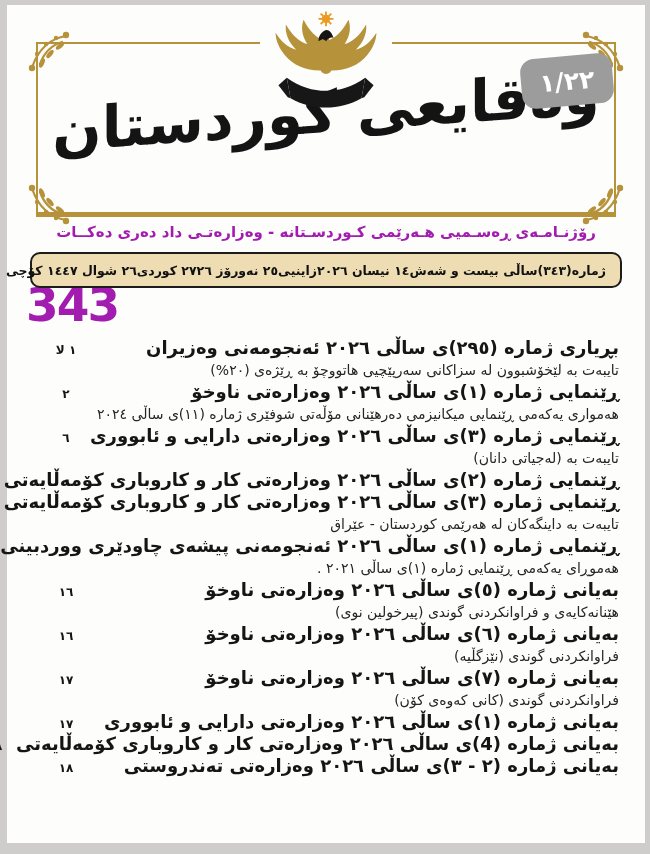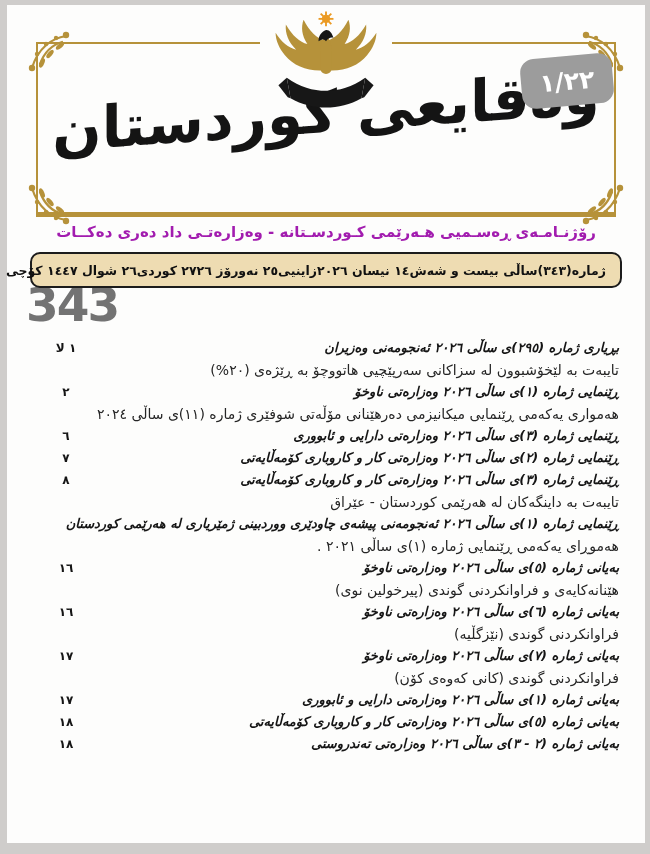--- a/index.html
+++ b/index.html
@@ -62,34 +62,34 @@
     background:#eedcb2;border:2px solid #1c1c1c;border-radius:10px;
     display:flex;direction:rtl;align-items:center;
     justify-content:space-between;
     padding:0 14px;
     font-size:12.5px;font-weight:700;color:#111;
     white-space:nowrap;z-index:1;
   }
   
   .big-number{
     position:absolute;left:19px;top:276px;
-    font-size:47px;font-weight:800;color:#737373;
+    font-size:47px;font-weight:800;color:#a21caf;
     letter-spacing:-2px;line-height:1;
   }
   
   .toc{
     position:absolute;left:22px;right:26px;top:332px;
     direction:rtl;color:#151515;
   }
   .toc-head{
     display:flex;justify-content:space-between;align-items:baseline;
     height:22px;line-height:22px;
   }
   .toc-title{
-    font-size:13px;font-weight:700;white-space:nowrap;font-style:italic;
+    font-size:18px;font-weight:700;white-space:nowrap;
   }
   .toc-page{
     font-size:12px;font-weight:700;direction:rtl;
     width:42px;margin-left:16px;text-align:center;flex:none;
   }
   .toc-sub{
     height:22px;line-height:22px;text-align:right;
     font-size:14px;font-weight:400;color:#252525;white-space:nowrap;
   }
   svg{display:block;}
@@ -190,20 +190,21 @@
       <span class="toc-page">٢</span>
     </div>
     <div class="toc-sub">هەمواری یەکەمی ڕێنمایی میکانیزمی دەرهێنانی مۆڵەتی شوفێری ژماره (١١)ی ساڵی ٢٠٢٤</div>
   </div>
 
   <div class="toc-entry">
     <div class="toc-head">
       <span class="toc-title">ڕێنمایی ژماره (٣)ی ساڵی ٢٠٢٦ وەزارەتی دارایی و ئابووری</span>
       <span class="toc-page">٦</span>
     </div>
+    <div class="toc-sub">تایبەت بە (لەجیاتی دانان)</div>
   </div>
 
   <div class="toc-entry">
     <div class="toc-head">
       <span class="toc-title">ڕێنمایی ژماره (٢)ی ساڵی ٢٠٢٦ وەزارەتی کار و کاروباری کۆمەڵایەتی</span>
       <span class="toc-page">٧</span>
     </div>
   </div>
 
   <div class="toc-entry">
@@ -249,21 +250,21 @@
   <div class="toc-entry">
     <div class="toc-head">
       <span class="toc-title">بەیانی ژماره (١)ی ساڵی ٢٠٢٦ وەزارەتی دارایی و ئابووری</span>
       <span class="toc-page">١٧</span>
     </div>
 
   </div>
 
   <div class="toc-entry">
     <div class="toc-head">
-      <span class="toc-title">بەیانی ژماره (٥)ی ساڵی ٢٠٢٦ وەزارەتی کار و کاروباری کۆمەڵایەتی</span>
+      <span class="toc-title">بەیانی ژماره (4)ی ساڵی ٢٠٢٦ وەزارەتی کار و کاروباری کۆمەڵایەتی</span>
       <span class="toc-page">١٨</span>
     </div>
 
   </div>
 
   <div class="toc-entry">
     <div class="toc-head">
       <span class="toc-title">بەیانی ژماره (٢ - ٣)ی ساڵی ٢٠٢٦ وەزارەتی تەندروستی</span>
       <span class="toc-page">١٨</span>
     </div>

